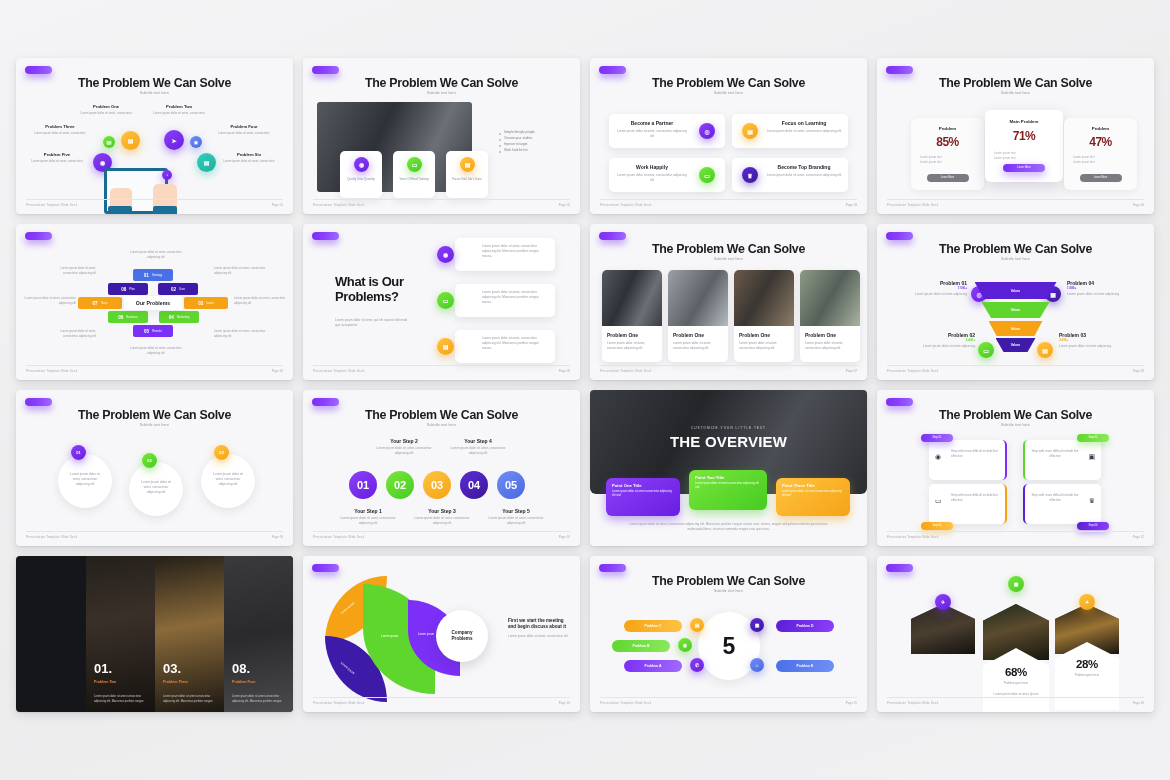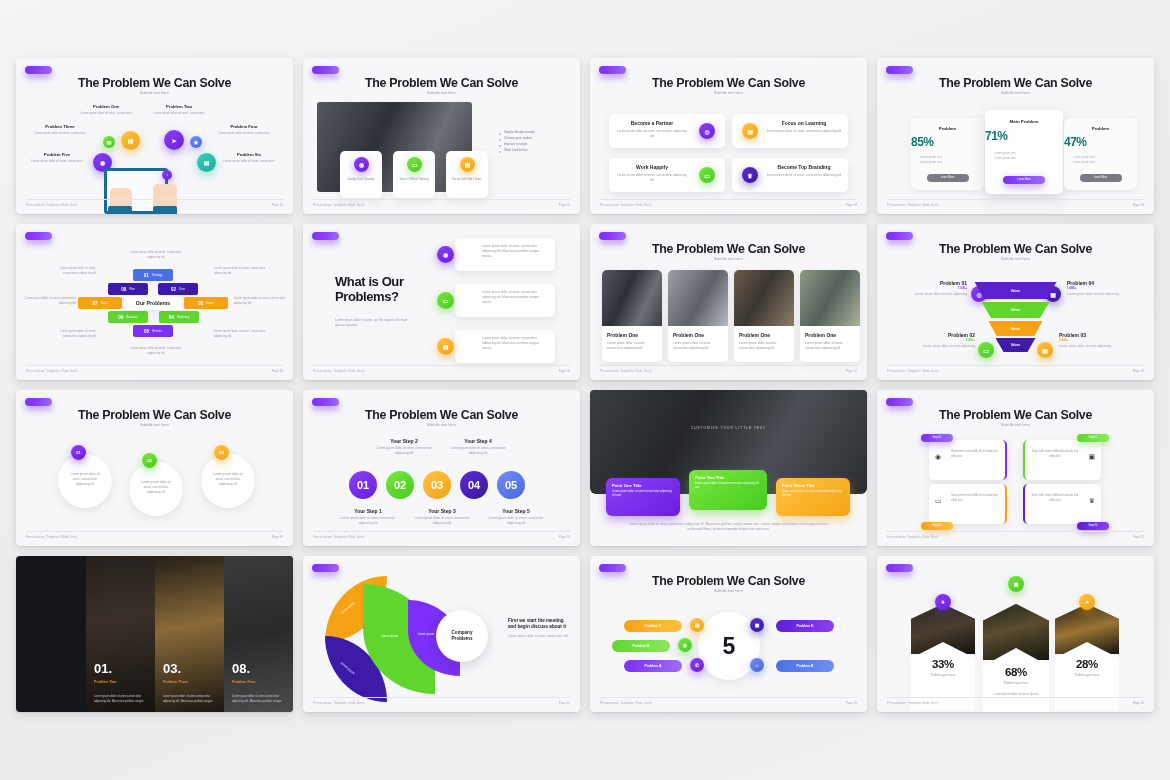--- a/index.html
+++ b/index.html
@@ -82,21 +82,21 @@
 
   
   .photo { background: #3c3f46; background-image: linear-gradient(115deg,#55595f,#2e3137 40%,#6b7076 70%,#3a3d43); }
   .bullets li { font-size: 3.1px; color: #7e7e8c; line-height: 1.9; list-style: none; position: relative; padding-left: 5px; }
   .bullets li:before { content:""; position:absolute; left:0; top:3.4px; width:1.8px;height:1.8px;border-radius:50%;background:#b9b9c4; }
 
   
   .pcard { position: absolute; border-radius: 6px; background: #fbfbfc; box-shadow: 0 2px 7px rgba(45,45,70,.08); }
   .pcard.main { background: #fff; box-shadow: 0 5px 16px rgba(45,45,70,.16); }
   .pcard .h { text-align: center; font-size: 4.4px; font-weight: 700; color: #22222b; }
-  .pcard .v { text-align: left; font-size: 12px; font-weight: 700; color: #0f766e; letter-spacing: -.5px; }
+  .pcard .v { text-align: center; font-size: 12px; font-weight: 700; color: #7f1d1d; letter-spacing: -.5px; }
   .pcard .li { font-size: 2.8px; color: #aaaab6; margin-left: 9px; line-height: 1.9; }
   .pbtn { position: absolute; left: 50%; transform: translateX(-50%); width: 42px; height: 8px; border-radius: 5px; background: #7a7a83; }
   .pbtn.on { background: linear-gradient(100deg,#7b2ff7,#a06bfd); box-shadow: 0 3px 8px rgba(123,47,247,.45); }
   .pbtn span { display:block; text-align:center; line-height:8px; font-size:2.6px; color:#fff; }
 
   
   .seg { position: absolute; border-radius: 2px; color: #fff; font-size: 3.4px; font-weight: 700;
          display:flex; align-items:center; gap:3px; padding: 0 4px; }
   .seg .n { font-size: 4.6px; font-weight: 700; }
   .seg .l { font-size: 2.8px; font-weight: 400; opacity: .95; }
@@ -272,21 +272,21 @@
 
   <div class="pcard" style="left:34px;top:60px;width:73px;height:72px;">
     <div class="h" style="margin-top:8px;">Problem</div>
     <div class="v" style="margin-top:4px;">85%</div>
     <div class="li" style="margin-top:6px;">Lorem ipsum text</div>
     <div class="li">Lorem ipsum text</div>
     <div class="pbtn" style="bottom:8px;">
           <span>Learn More</span>
         </div>
   </div>
-  <div class="pcard main" style="left:108px;top:52px;width:78px;height:84px;">
+  <div class="pcard main" style="left:108px;top:52px;width:78px;height:72px;">
     <div class="h" style="margin-top:9px;">Main Problem</div>
     <div class="v" style="margin-top:5px;">71%</div>
     <div class="li" style="margin-top:8px;">Lorem ipsum text</div>
     <div class="li">Lorem ipsum text</div>
     <div class="pbtn on" style="bottom:10px;">
           <span>Learn More</span>
         </div>
   </div>
   <div class="pcard" style="left:187px;top:60px;width:73px;height:72px;">
     <div class="h" style="margin-top:8px;">Problem</div>
@@ -529,20 +529,21 @@
   </div>
 
   <div class="footline"></div>
   <div class="foot">Presentation Template Slide Deck</div>
   <div class="pageno">Page 10</div>
 </div>
 
 <div class="slide" style="left:590px;top:390px;background:#f7f7f9;">
   <div class="ovhero"></div>
   <div class="ovkicker">CUSTOMIZE YOUR LITTLE TEXT</div>
+  <div class="ovtitle">THE OVERVIEW</div>
 
   <div class="ovcard" style="left:16px;top:88px;width:74px;height:38px;background:linear-gradient(145deg,#8b3ff9,#6a1fe0);box-shadow:0 4px 10px rgba(110,40,230,.4);">
     <div class="t">Point One Title</div>
     <div class="d">Lorem ipsum dolor sit amet consectetur adipiscing elit sed</div>
   </div>
   <div class="ovcard" style="left:99px;top:80px;width:78px;height:40px;background:linear-gradient(145deg,#7ae63c,#46cc22);box-shadow:0 4px 10px rgba(70,200,30,.4);">
     <div class="t">Point Two Title</div>
     <div class="d">Lorem ipsum dolor sit amet consectetur adipiscing elit sed</div>
   </div>
   <div class="ovcard" style="left:186px;top:88px;width:74px;height:38px;background:linear-gradient(145deg,#ffc341,#f5a314);box-shadow:0 4px 10px rgba(240,160,20,.4);">
@@ -674,24 +675,20 @@
   <div class="footline"></div>
   <div class="foot">Presentation Template Slide Deck</div>
   <div class="pageno">Page 15</div>
 </div>
 
 <div class="slide" style="left:877px;top:556px;">
   <div class="badge"></div>
 
   <div class="arw" style="left:34px;top:48px;">
     <div class="photo" style="height:50px;clip-path:polygon(50% 0,100% 30%,100% 100%,0 100%,0 30%);background-image:linear-gradient(165deg,#2d2823,#4a3e30 50%,#15120f);"></div>
-    <div style="background:#fff;clip-path:polygon(50% 0,100% 24%,100% 100%,0 100%,0 24%);padding:16px 6px 10px;box-shadow:0 3px 9px rgba(45,45,70,.10);margin-top:-12px;height:68px;">
-      <div class="pct">33%</div>
-      <div class="cap">Problem goes here</div>
-    </div>
   </div>
   <div class="ic vio" style="position:absolute;left:58px;top:38px;width:16px;height:16px;font-size:5px;">✈</div>
 
   <div class="arw" style="left:106px;top:48px;width:66px;">
     <div class="photo" style="height:56px;clip-path:polygon(50% 0,100% 30%,100% 100%,0 100%,0 30%);background-image:linear-gradient(165deg,#1f2a1c,#5c4b2e 45%,#16180f);"></div>
     <div style="background:#fff;clip-path:polygon(50% 0,100% 22%,100% 100%,0 100%,0 22%);padding:18px 6px 10px;box-shadow:0 3px 9px rgba(45,45,70,.12);margin-top:-12px;height:82px;">
       <div class="pct">68%</div>
       <div class="cap">Problem goes here</div>
       <div class="cap" style="margin-top:7px;">Lorem ipsum dolor sit amet, lipsum</div>
     </div>

